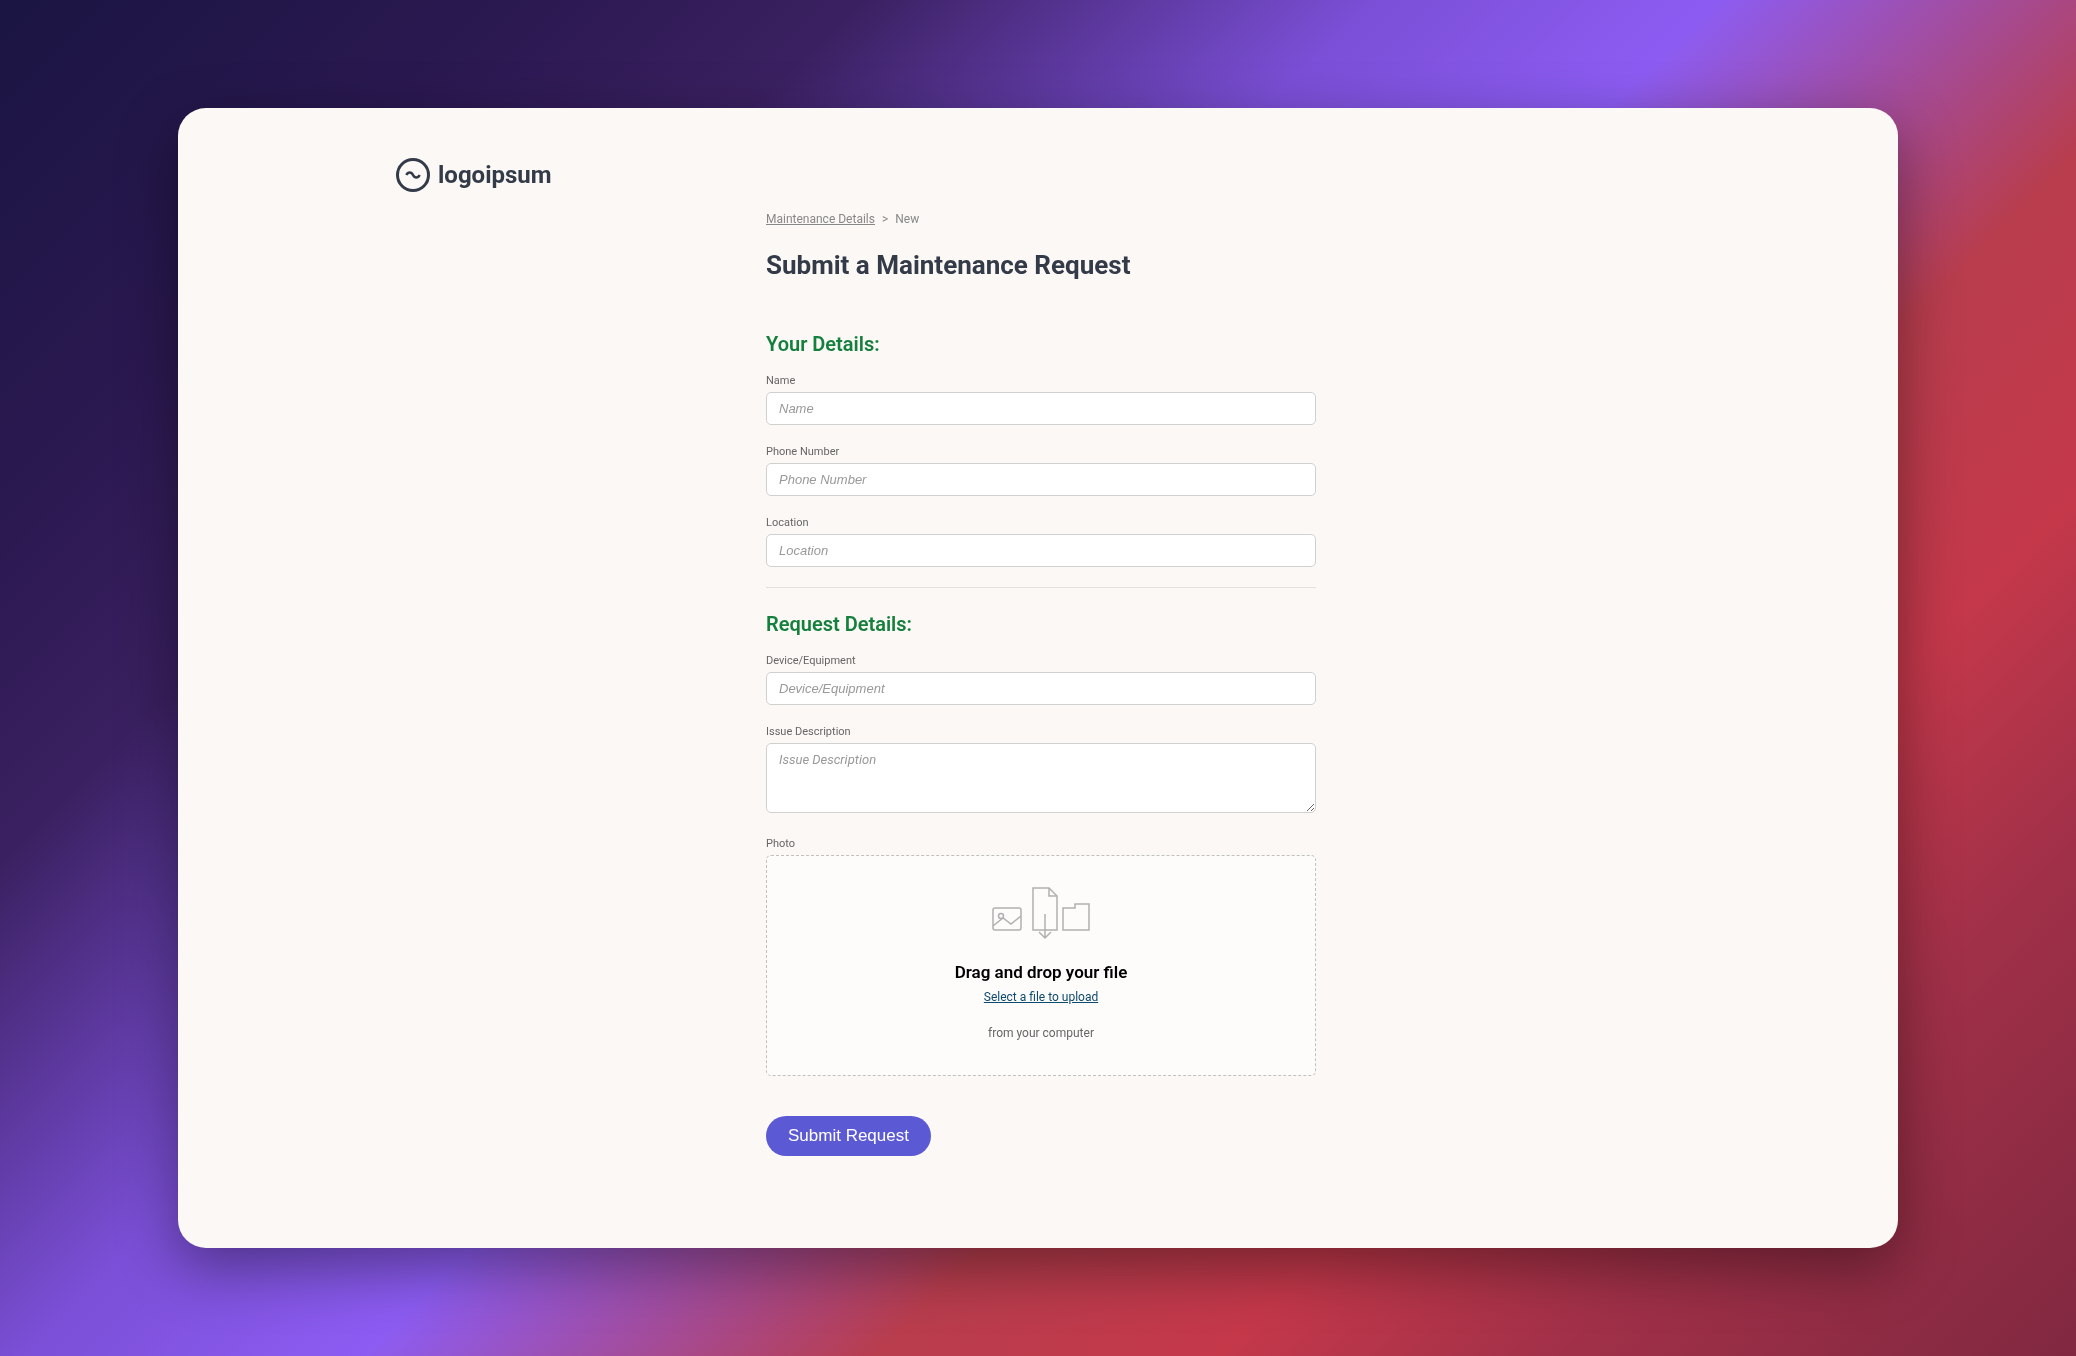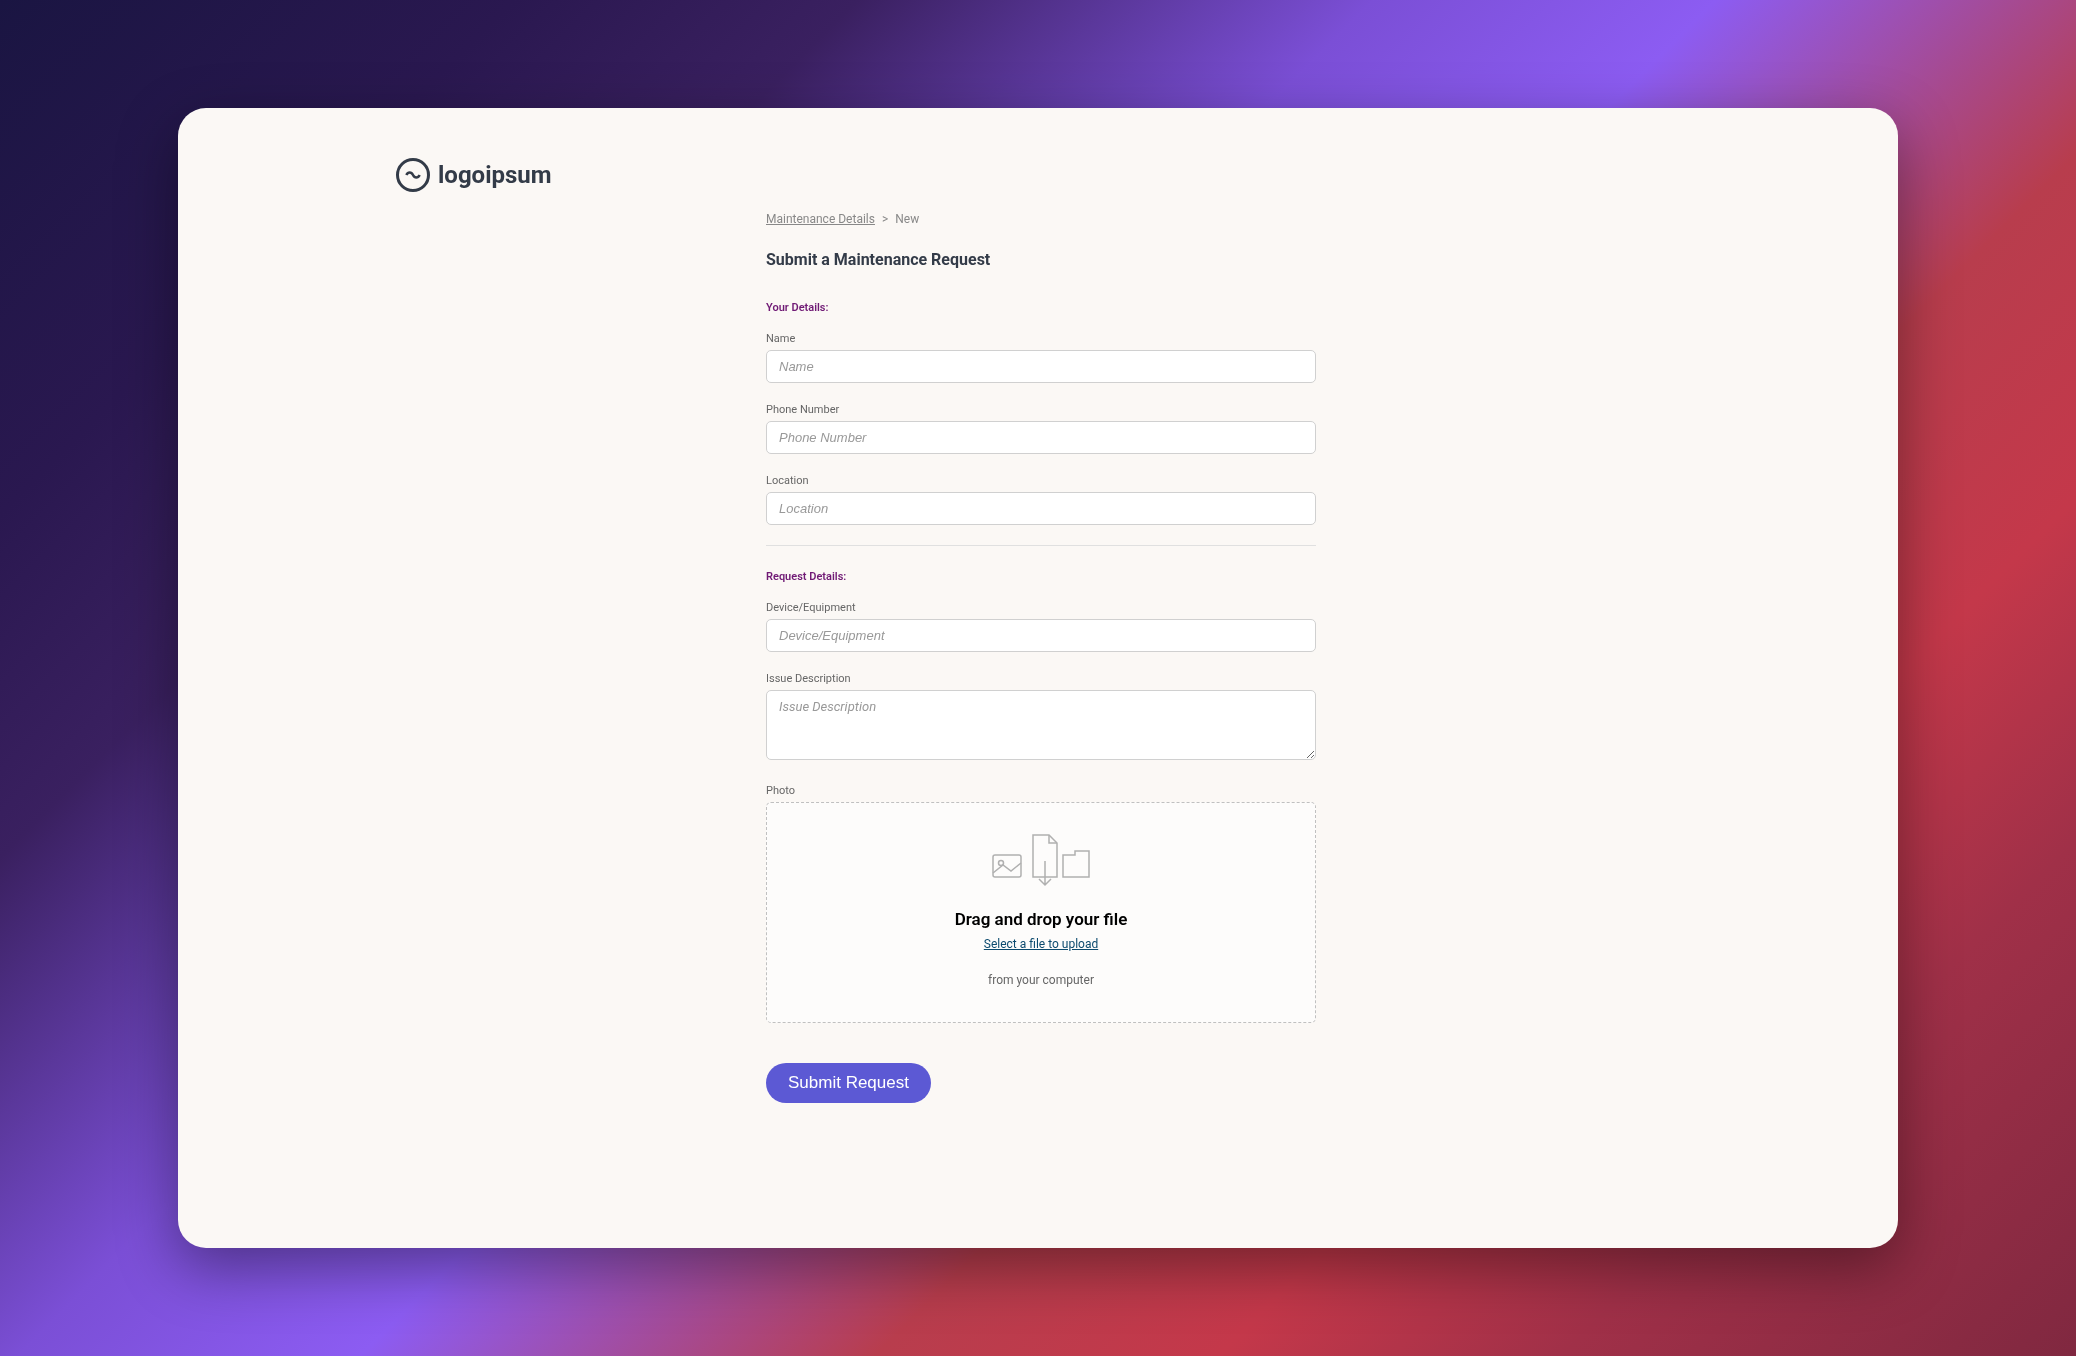--- a/index.html
+++ b/index.html
@@ -74,30 +74,30 @@
     .breadcrumb a {
       color: #888;
       text-decoration: underline;
     }
     
     .breadcrumb-sep {
       margin: 0 4px;
     }
     
     .page-title {
-      font-size: 16px;
+      font-size: 26px;
       font-weight: 700;
       color: #333b48;
-      margin-bottom: 32px;
+      margin-bottom: 52px;
     }
     
     .section-title {
-      font-size: 11px;
+      font-size: 20px;
       font-weight: 600;
-      color: #701a75;
+      color: #15803d;
       margin-bottom: 18px;
       margin-top: 24px;
     }
     
     .form-group {
       margin-bottom: 20px;
     }
     
     .form-label {
       display: block;

